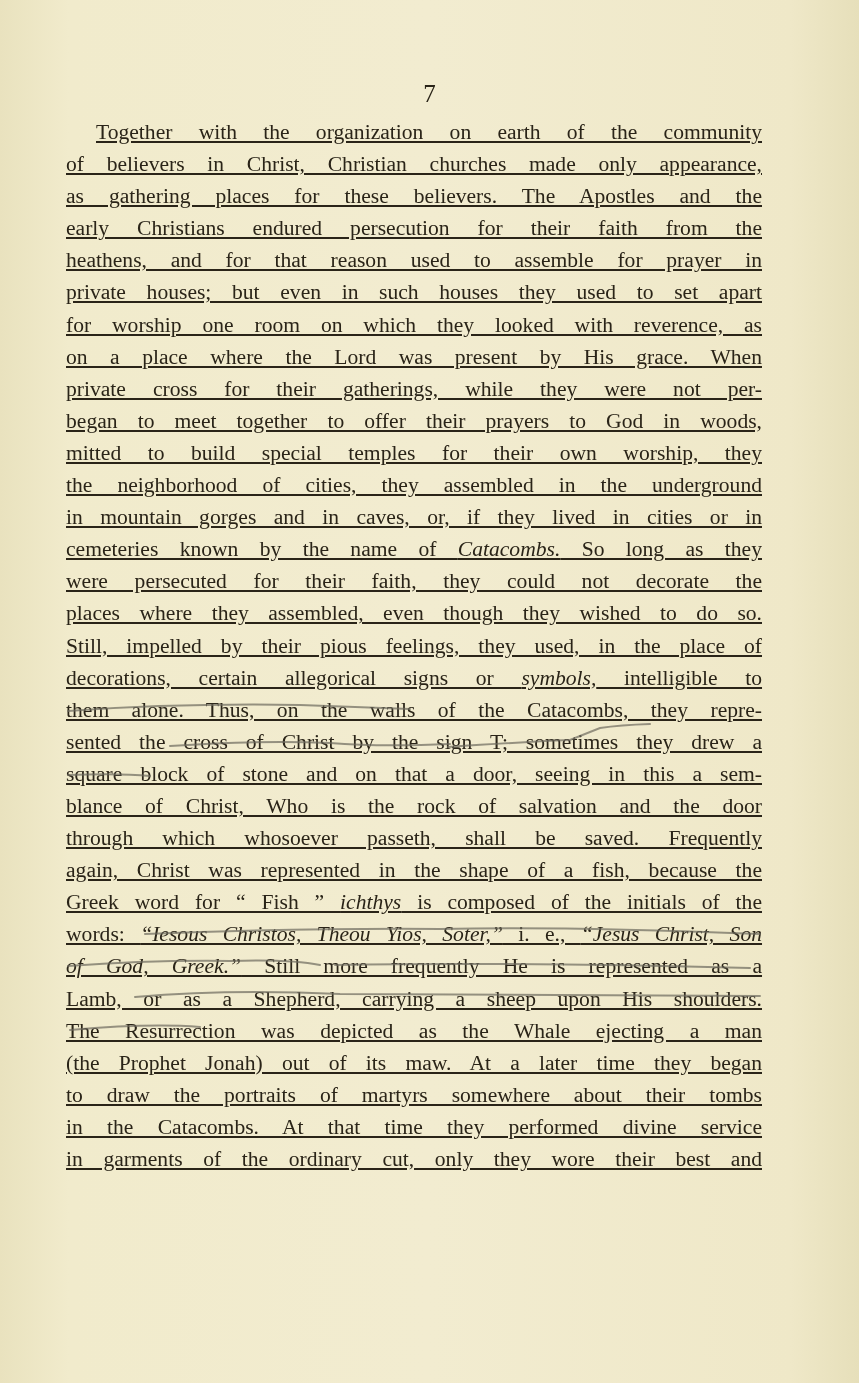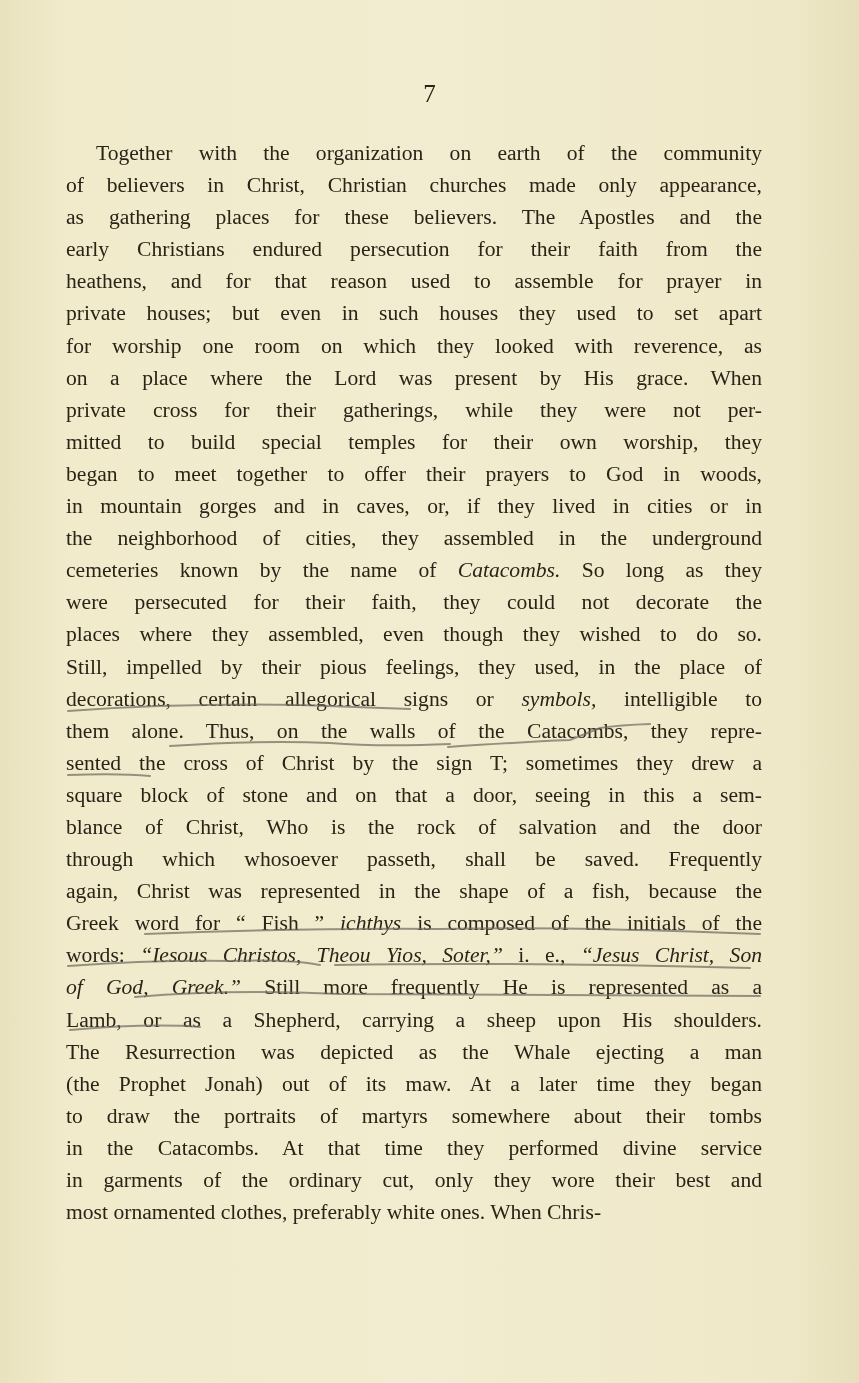--- a/index.html
+++ b/index.html
@@ -1,21 +1,21 @@
 <!DOCTYPE html>
 <html><head>
 <meta charset="utf-8">
 <style>
   html,body{margin:0;padding:0;}
   body{width:859px;height:1383px;background:#efe9c9;overflow:hidden;position:relative;
        font-family:"Liberation Serif","DejaVu Serif",serif;color:#2a2418;}
   .page{position:absolute;left:0;top:0;width:859px;height:1383px;
         background:linear-gradient(90deg,#e9e2be 0%,#f1ebcc 8%,#f2ecd0 50%,#efe8c8 92%,#e6dfba 100%);}
   .pnum{position:absolute;top:80px;left:0;width:859px;text-align:center;font-size:25px;}
-  .body{position:absolute;left:66px;top:137px;width:696px;}
+  .body{position:absolute;left:66px;top:116px;width:696px;text-decoration:underline;}
   .line{height:32.1px;line-height:32.1px;font-size:21.6px;white-space:nowrap;
         text-align:justify;text-align-last:justify;display:block;}
   .line.first{text-indent:30px;}
   .line.last{text-align-last:left;}
   i{font-style:italic;}
   svg.marks{position:absolute;left:0;top:0;pointer-events:none;}
 </style>
 </head>
 <body>
 
@@ -25,45 +25,44 @@
   <div class="body">
     <span class="line first">Together with the organization on earth of the community</span>
     <span class="line">of believers in Christ, Christian churches made only appearance,</span>
     <span class="line">as gathering places for these believers.  The Apostles and the</span>
     <span class="line">early Christians endured persecution for their faith from the</span>
     <span class="line">heathens, and for that reason used to assemble for prayer in</span>
     <span class="line">private houses; but even in such houses they used to set apart</span>
     <span class="line">for worship one room on which they looked with reverence, as</span>
     <span class="line">on a place where the Lord was present by His grace.  When</span>
     <span class="line">private cross for their gatherings, while they were not per-</span>
+    <span class="line">began to meet together to offer their prayers to God in woods,</span>
     <span class="line">mitted to build special temples for their own worship, they</span>
-    <span class="line">began to meet together to offer their prayers to God in woods,</span>
+    <span class="line">the neighborhood of cities, they assembled in the underground</span>
     <span class="line">in mountain gorges and in caves, or, if they lived in cities or in</span>
-    <span class="line">the neighborhood of cities, they assembled in the underground</span>
     <span class="line"><span>cemeteries known by the name of </span><i>Catacombs.</i><span> So long as they</span></span>
     <span class="line">were persecuted for their faith, they could not decorate the</span>
     <span class="line">places where they assembled, even though they wished to do so.</span>
     <span class="line">Still, impelled by their pious feelings, they used, in the place of</span>
     <span class="line"><span>decorations, certain allegorical signs or </span><i>symbols,</i><span> intelligible to</span></span>
     <span class="line">them alone.  Thus, on the walls of the Catacombs, they repre-</span>
     <span class="line">sented the cross of Christ by the sign T; sometimes they drew a</span>
     <span class="line">square block of stone and on that a door, seeing in this a sem-</span>
     <span class="line">blance of Christ, Who is the rock of salvation and the door</span>
     <span class="line">through which whosoever passeth, shall be saved.  Frequently</span>
     <span class="line">again, Christ was represented in the shape of a fish, because the</span>
     <span class="line"><span>Greek word for “ Fish ” </span><i>ichthys</i><span> is composed of the initials of the</span></span>
     <span class="line"><span>words: </span><i>“Iesous Christos, Theou Yios, Soter,”</i><span> i. e., </span><i>“Jesus Christ, Son</i></span>
     <span class="line"><i>of God, Greek.”</i><span>  Still more frequently He is represented as a</span></span>
     <span class="line">Lamb, or as a Shepherd, carrying a sheep upon His shoulders.</span>
     <span class="line">The Resurrection was depicted as the Whale ejecting a man</span>
     <span class="line">(the Prophet Jonah) out of its maw.  At a later time they began</span>
     <span class="line">to draw the portraits of martyrs somewhere about their tombs</span>
     <span class="line">in the Catacombs.  At that time they performed divine service</span>
     <span class="line">in garments of the ordinary cut, only they wore their best and</span>
-    <span class="line last">most ornamented clothes, preferably white ones.  When Chris-</span>
   </div>
 
   <svg class="marks" width="859" height="1383">
     <g fill="none" stroke="#6d6a5e" stroke-width="2" stroke-linecap="round" opacity="0.7">
       <path d="M68 711 Q180 703 300 705 Q360 707 410 709"></path>
       <path d="M170 746 Q260 740 330 743 Q380 747 450 744"></path>
       <path d="M448 747 Q520 742 570 740 L600 728 Q620 725 650 724"></path>
       <path d="M68 775 Q120 773 150 776"></path>
       <path d="M145 934 Q300 928 440 929 Q560 926 760 934"></path>
       <path d="M68 966 Q150 960 230 961 Q290 959 320 965"></path>

